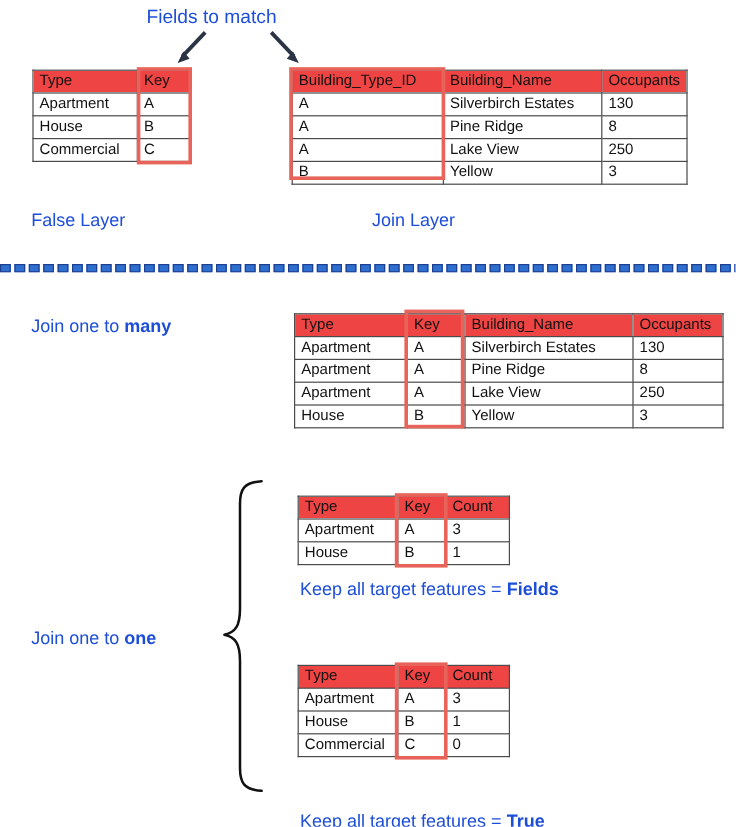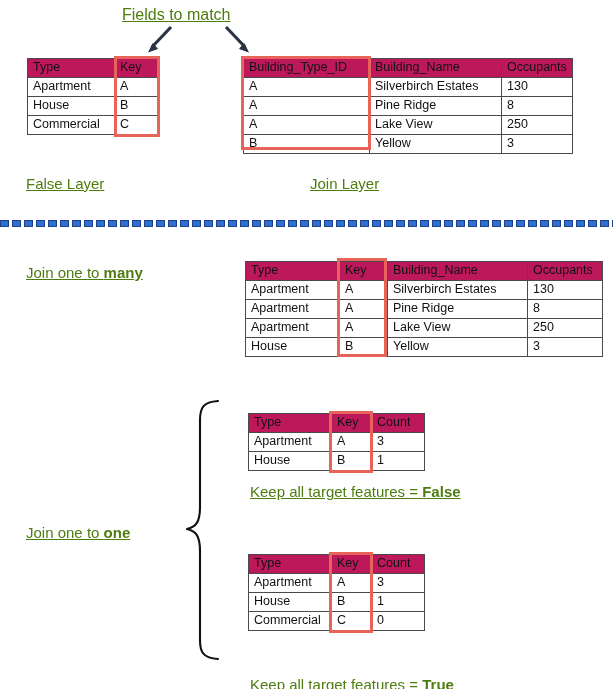--- a/index.html
+++ b/index.html
@@ -15,23 +15,22 @@
     font-family: "Liberation Sans", sans-serif;
     color: #1a1a1a;
     -webkit-font-smoothing: antialiased;
   }
 
   
   .label {
     position: absolute;
     font-size: 15px;
     line-height: 1.1;
-    color: #4d7c0f;
+    color: #1d4ed8;
     white-space: nowrap;
-    text-decoration: underline;
   }
   .label .b { font-weight: bold; }
 
   
   .tbl {
     position: absolute;
     border-collapse: collapse;
     background: #ffffff;
     font-size: 12.5px;
     line-height: 1;
@@ -42,21 +41,21 @@
     padding: 2px 5px 3px 5px;
     text-align: left;
     font-weight: normal;
     white-space: nowrap;
     height: 13px;
     vertical-align: middle;
     color: #111111;
     overflow: hidden;
   }
   .tbl th {
-    background: #be185d;
+    background: #ef4444;
   }
 
   
   .hl {
     position: absolute;
     border: 3px solid #e8635a;
     box-sizing: border-box;
     pointer-events: none;
     background: transparent;
   }
@@ -291,21 +290,21 @@
       <tr>
         <td>House</td>
         <td>B</td>
         <td>1</td>
       </tr>
     </tbody>
 </table>
 <div class="hl" style="left:329px; top:411px; width:44px; height:62px;"></div>
 
 <div class="label" style="left:250px; top:484px;">
-  <span>Keep all target features = </span><span class="b">False</span>
+  <span>Keep all target features = </span><span class="b">Fields</span>
 </div>
 
 <table class="tbl" id="one-to-one-true-table" style="left:248px; top:554px; width:176px;">
   <colgroup>
       <col style="width:83px">
       <col style="width:40px">
       <col style="width:53px">
     </colgroup>
   <thead>
       <tr>

